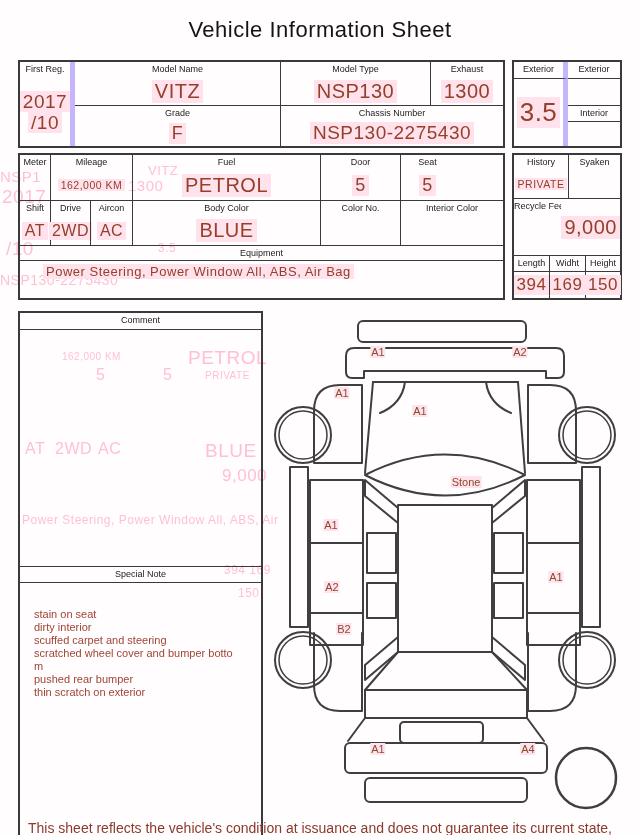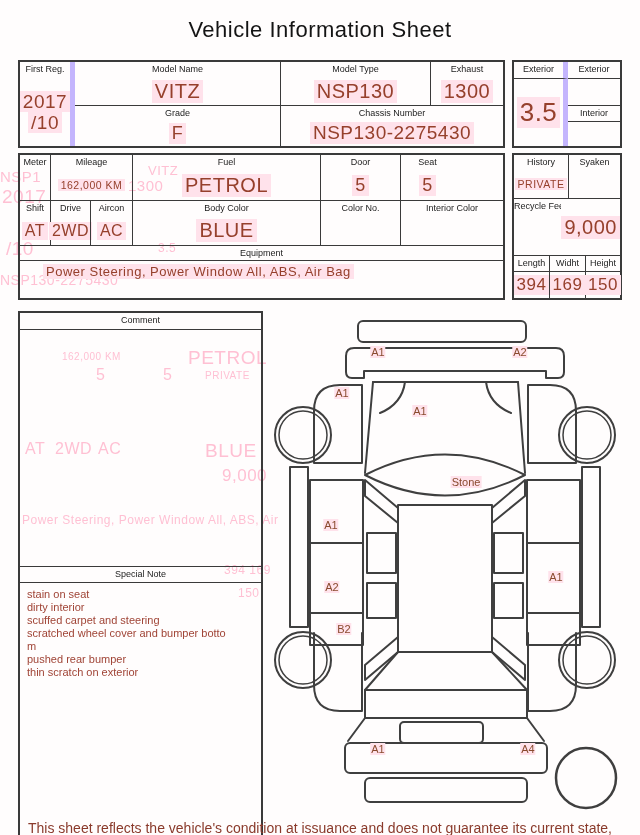--- a/index.html
+++ b/index.html
@@ -50,21 +50,21 @@
   .h-r1 { top:0; height:43px; grid-template-columns:54px 1fr; }
   .h-r2 { position:absolute; top:43px; height:57px; left:0; right:0; display:flex; flex-direction:row; }
   .h-r3 { top:100px; bottom:0; height:auto; grid-template-columns:35px 36px 1fr; }
   .h-r3 .lbl { border-bottom:1px solid #3a3a3a; }
 
   
   .boxComment { left:18px; top:311px; width:245px; height:654px; }
   .c-head { height:17px; border-bottom:1px solid #3a3a3a; }
   .c-body { height:236px; }
   .s-head { height:17px; border-top:1px solid #3a3a3a; border-bottom:1px solid #3a3a3a; }
-  .s-body { padding:5px 7px; }
+  .s-body { padding:5px 14px;margin-top:20px; }
   .note-line { font-size:11px; line-height:13px; color:#a04436; }
 
   
   .diagram { position:absolute; left:270px; top:315px; width:370px; height:505px; z-index:1; }
   .diagram svg { position:absolute; inset:0; }
   .mark { position:absolute; transform:translate(-50%,-50%); font-size:11px; color:#8a4a2e;
           background:#ffe2eb; padding:0 1px; white-space:nowrap; z-index:2; }
 
   .ghost { position:absolute; color:#ffb6cc; opacity:.85; white-space:nowrap; z-index:0;
            letter-spacing:.5px; }

